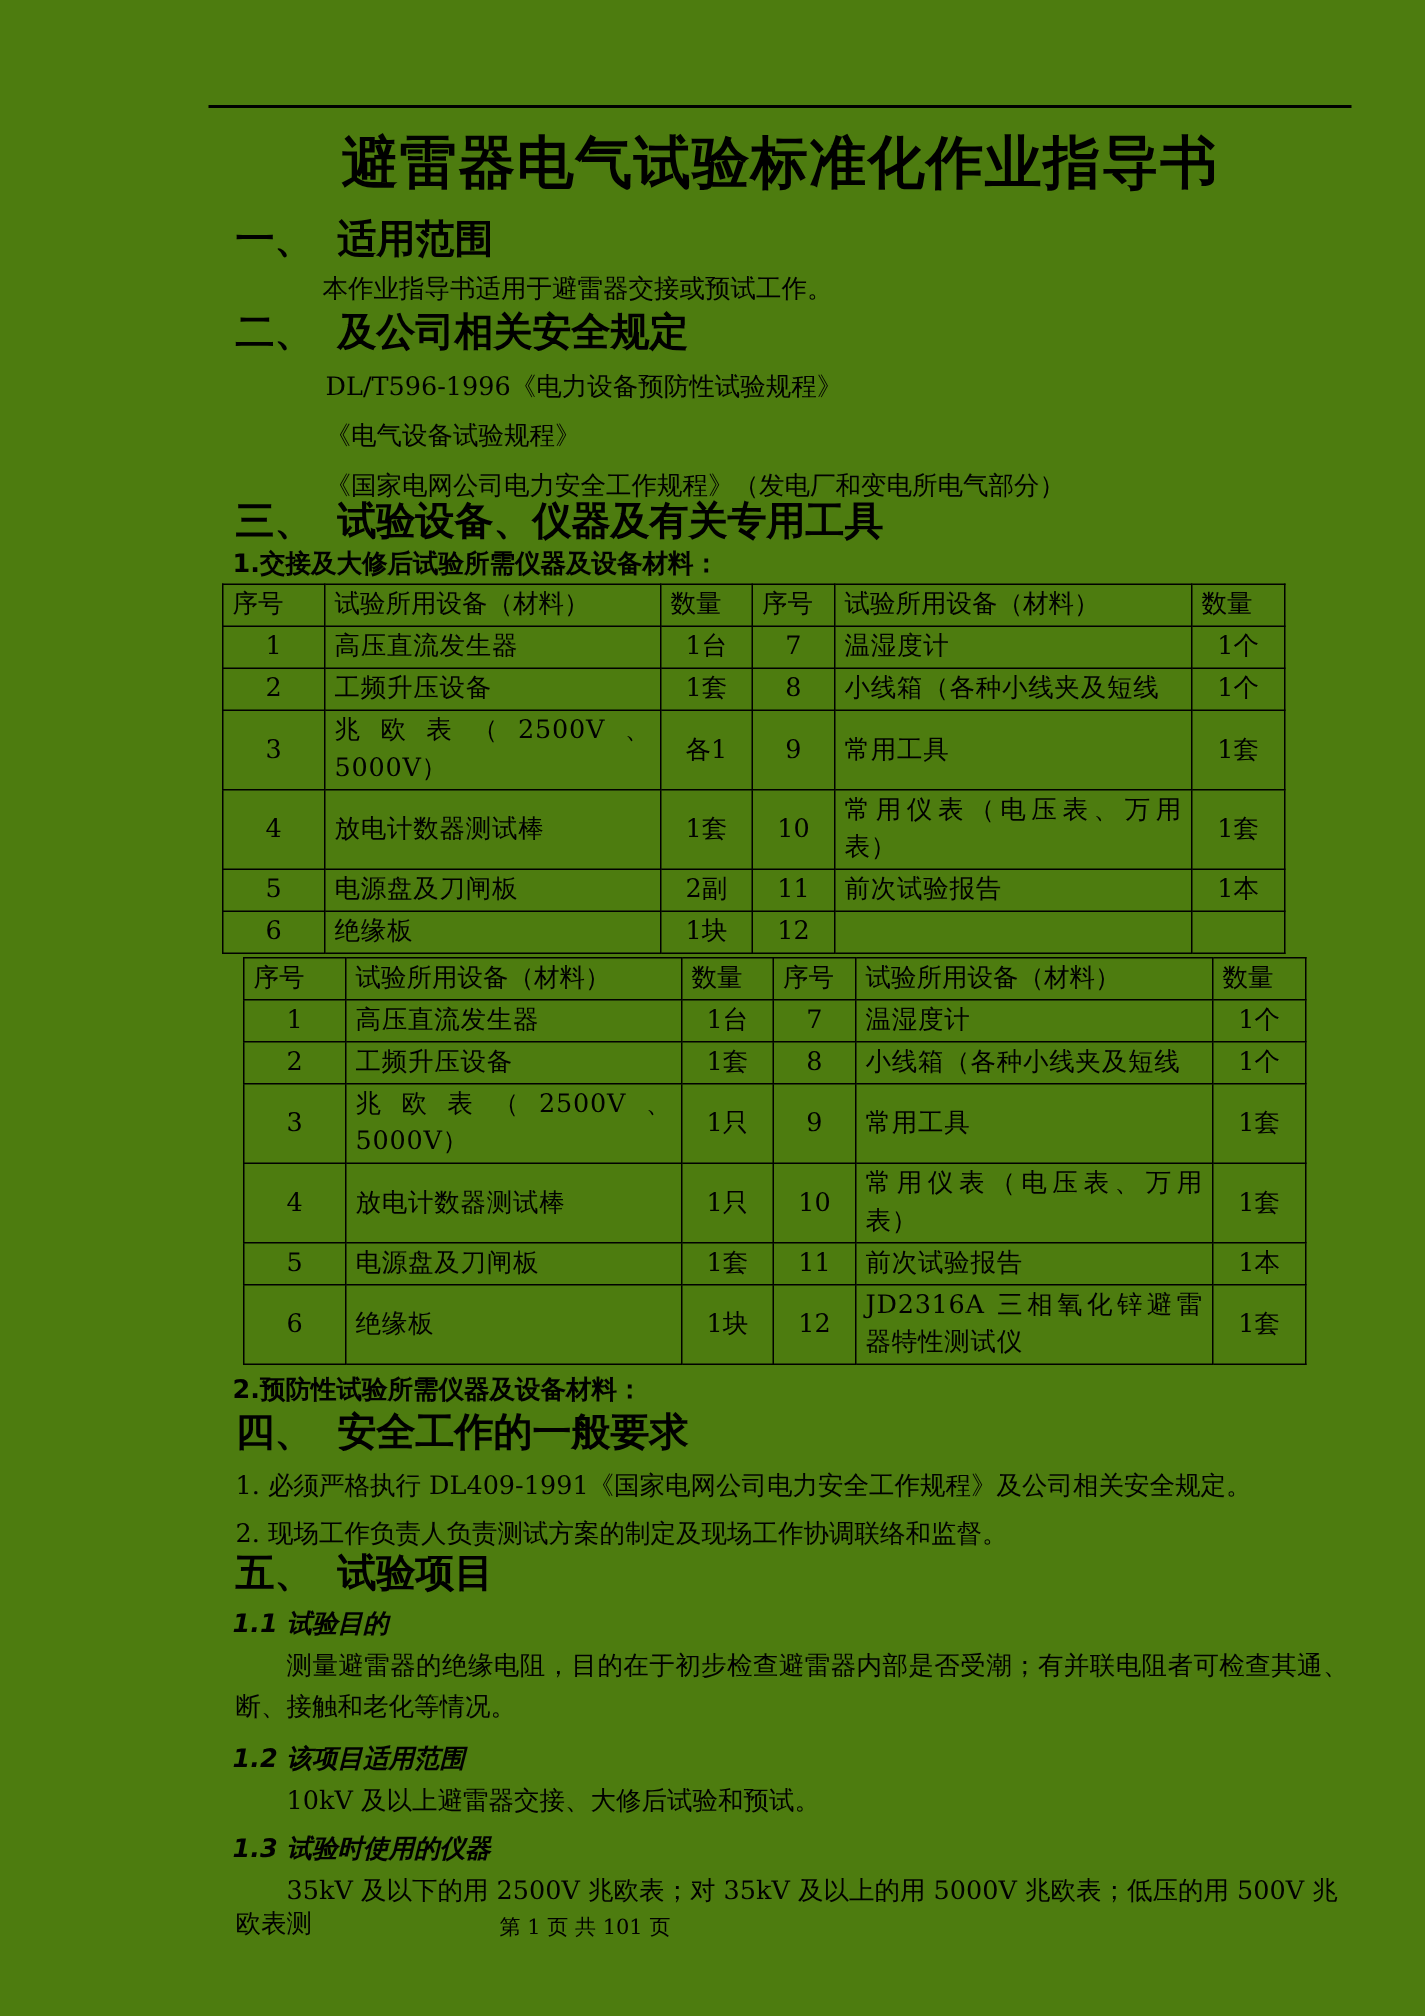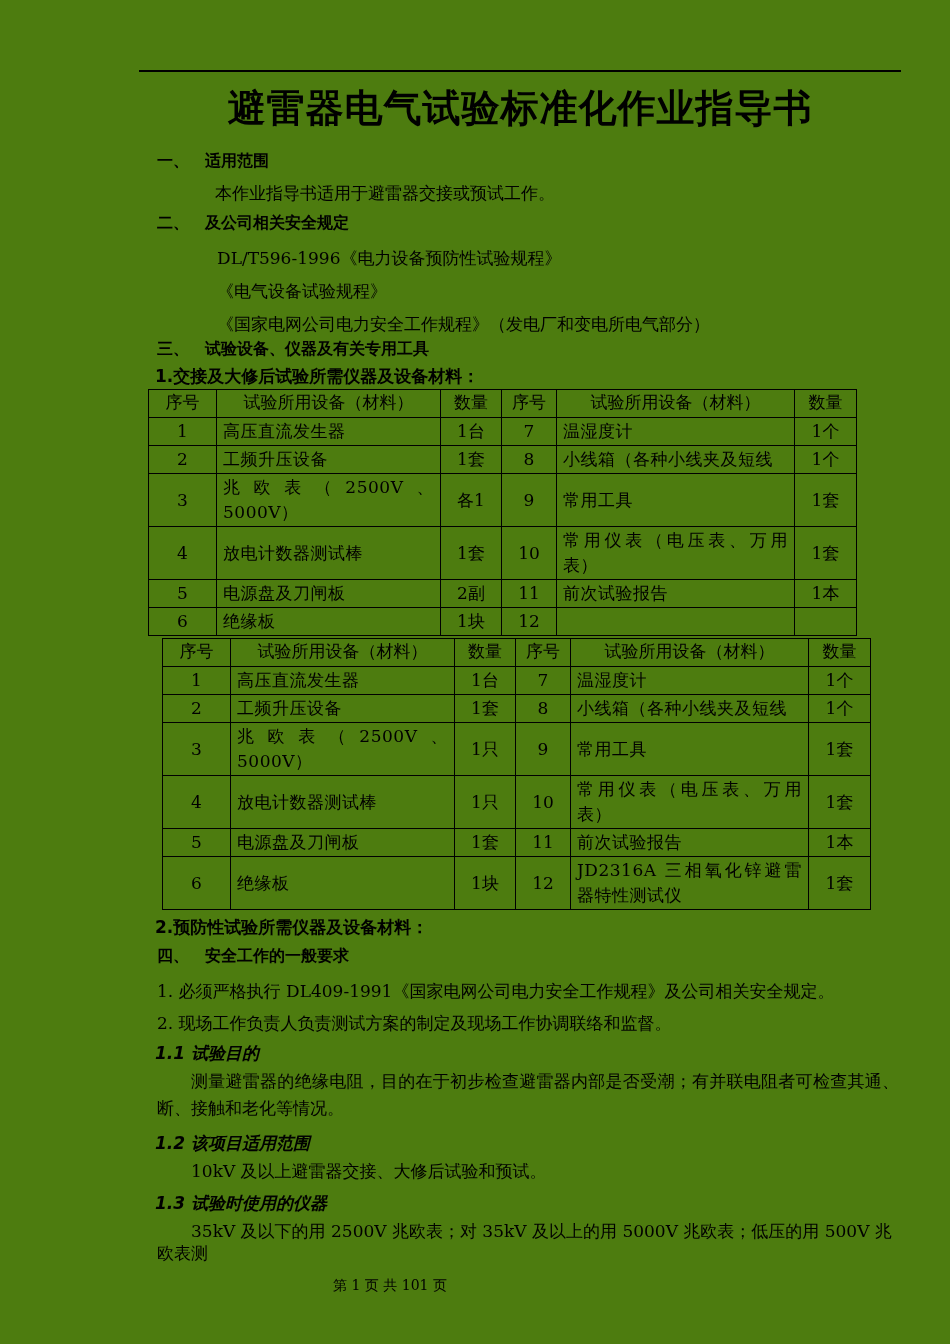--- a/index.html
+++ b/index.html
@@ -13,22 +13,22 @@
 
   .header-rule { margin-top:70px; border-top:2px solid #000; width:762px; height:0; }
 
   .doc-title {
     font-family:"DejaVu Sans","Liberation Sans",sans-serif;
     font-weight:700; font-size:38px; line-height:52px;
     text-align:center; margin:10px 0 0 0; letter-spacing:1px;
   }
 
   .h2 {
-    font-family:Liberation Serif, serif;
-    font-weight:700; font-size:16px; line-height:26px;
+    font-family:Liberation Mono, monospace;
+    font-weight:700; font-size:26px; line-height:26px;
     margin:11px 0 0 18px;
   }
   .h2 .h2-num { margin-right:16px; }
   #sec1-h { margin-top:14px; }
   #sec2-h { margin-top:6px; }
   #sec3-h { margin-top:0; line-height:28px; }
   #sec4-h { margin-top:4px; line-height:28px; }
   #sec5-h { margin-top:2px; line-height:28px; }
 
   .p-body  { font-size:17px; line-height:22px; margin:8px 0 0 76px; }
@@ -38,21 +38,21 @@
   .tbl-label {
     font-family:"DejaVu Sans","Liberation Sans",sans-serif;
     font-weight:700; font-size:17px; line-height:22px; margin:2px 0 0 16px;
   }
   #label2 { margin-top:6px; }
 
   table.equip { border-collapse:collapse; table-layout:fixed; font-size:17px; }
   #table1 { width:708px; margin:2px 0 0 9px; }
   #table2 { width:708px; margin:2px 0 0 23px; }
   .equip th, .equip td { border:1px solid #000; line-height:25px; padding:1px 6px; overflow:hidden; }
-  .equip th { font-weight:400; text-align:center;font-family:Liberation Mono, monospace; }
+  .equip th { font-weight:400; text-align:left; }
   .c-num { text-align:center; }
   .c-dev { text-align:justify; padding:1px 8px 1px 10px; letter-spacing:0.5px; }
 
   .h3 {
     font-family:"DejaVu Sans","Liberation Sans",sans-serif;
     font-weight:700; font-size:21px; line-height:26px; margin:2px 0 0 16px;
   }
   .h4 {
     font-family:"DejaVu Sans","Liberation Sans",sans-serif;
     font-weight:700; font-size:17px; line-height:22px; margin:8px 0 0 16px;font-style:italic;
@@ -232,20 +232,21 @@
           </tr>
         </tbody>
     </table>
 
     <p class="tbl-label" id="label2">2.预防性试验所需仪器及设备材料：</p>
 
     <h2 class="h2" id="sec4-h"><span class="h2-num">四、</span><span>安全工作的一般要求</span></h2>
     <p class="p-list">1. 必须严格执行 DL409-1991《国家电网公司电力安全工作规程》及公司相关安全规定。</p>
     <p class="p-list">2. 现场工作负责人负责测试方案的制定及现场工作协调联络和监督。</p>
 
+    <h2 class="h2" id="sec5-h"><span class="h2-num">五、</span><span>试验项目</span></h2>
 
     <h4 class="h4" id="h4-11">1.1 试验目的</h4>
     <p class="p-ind">测量避雷器的绝缘电阻，目的在于初步检查避雷器内部是否受潮；有并联电阻者可检查其通、断、接触和老化等情况。</p>
 
     <h4 class="h4" id="h4-12">1.2 该项目适用范围</h4>
     <p class="p-ind2">10kV 及以上避雷器交接、大修后试验和预试。</p>
 
     <h4 class="h4" id="h4-13">1.3 试验时使用的仪器</h4>
     <p class="p-ind2">35kV 及以下的用 2500V 兆欧表；对 35kV 及以上的用 5000V 兆欧表；低压的用 500V 兆欧表测</p>
 

